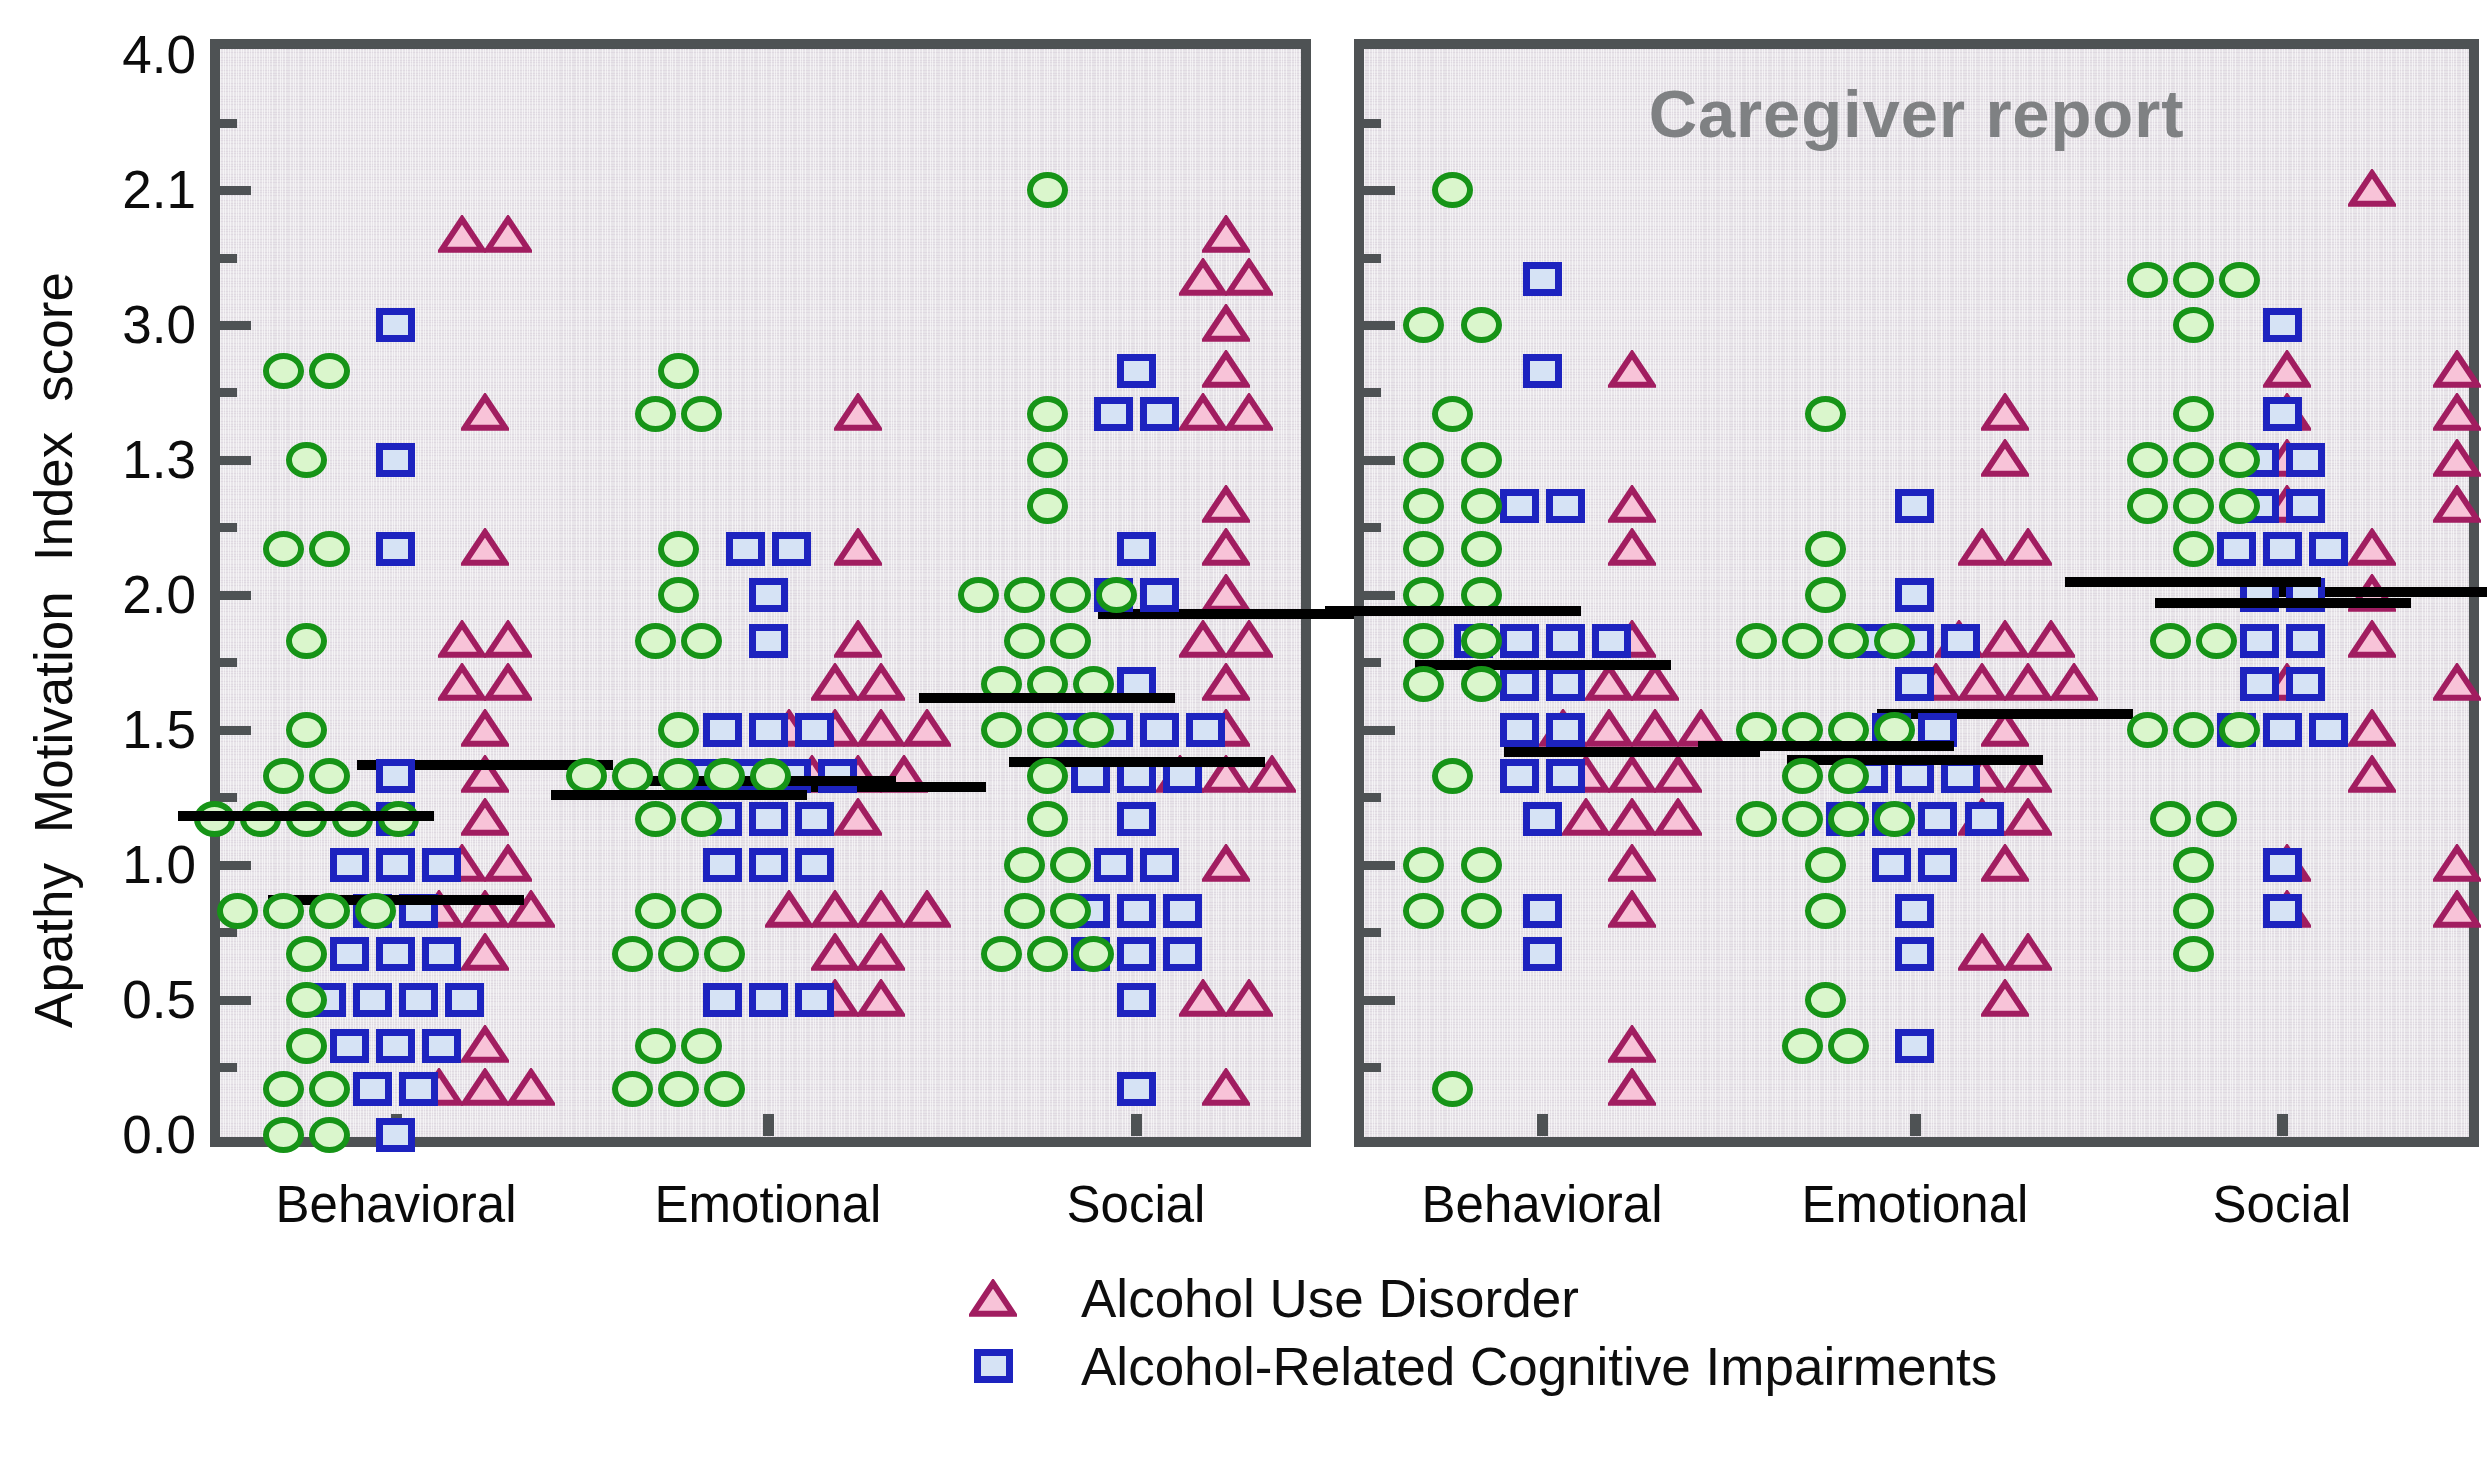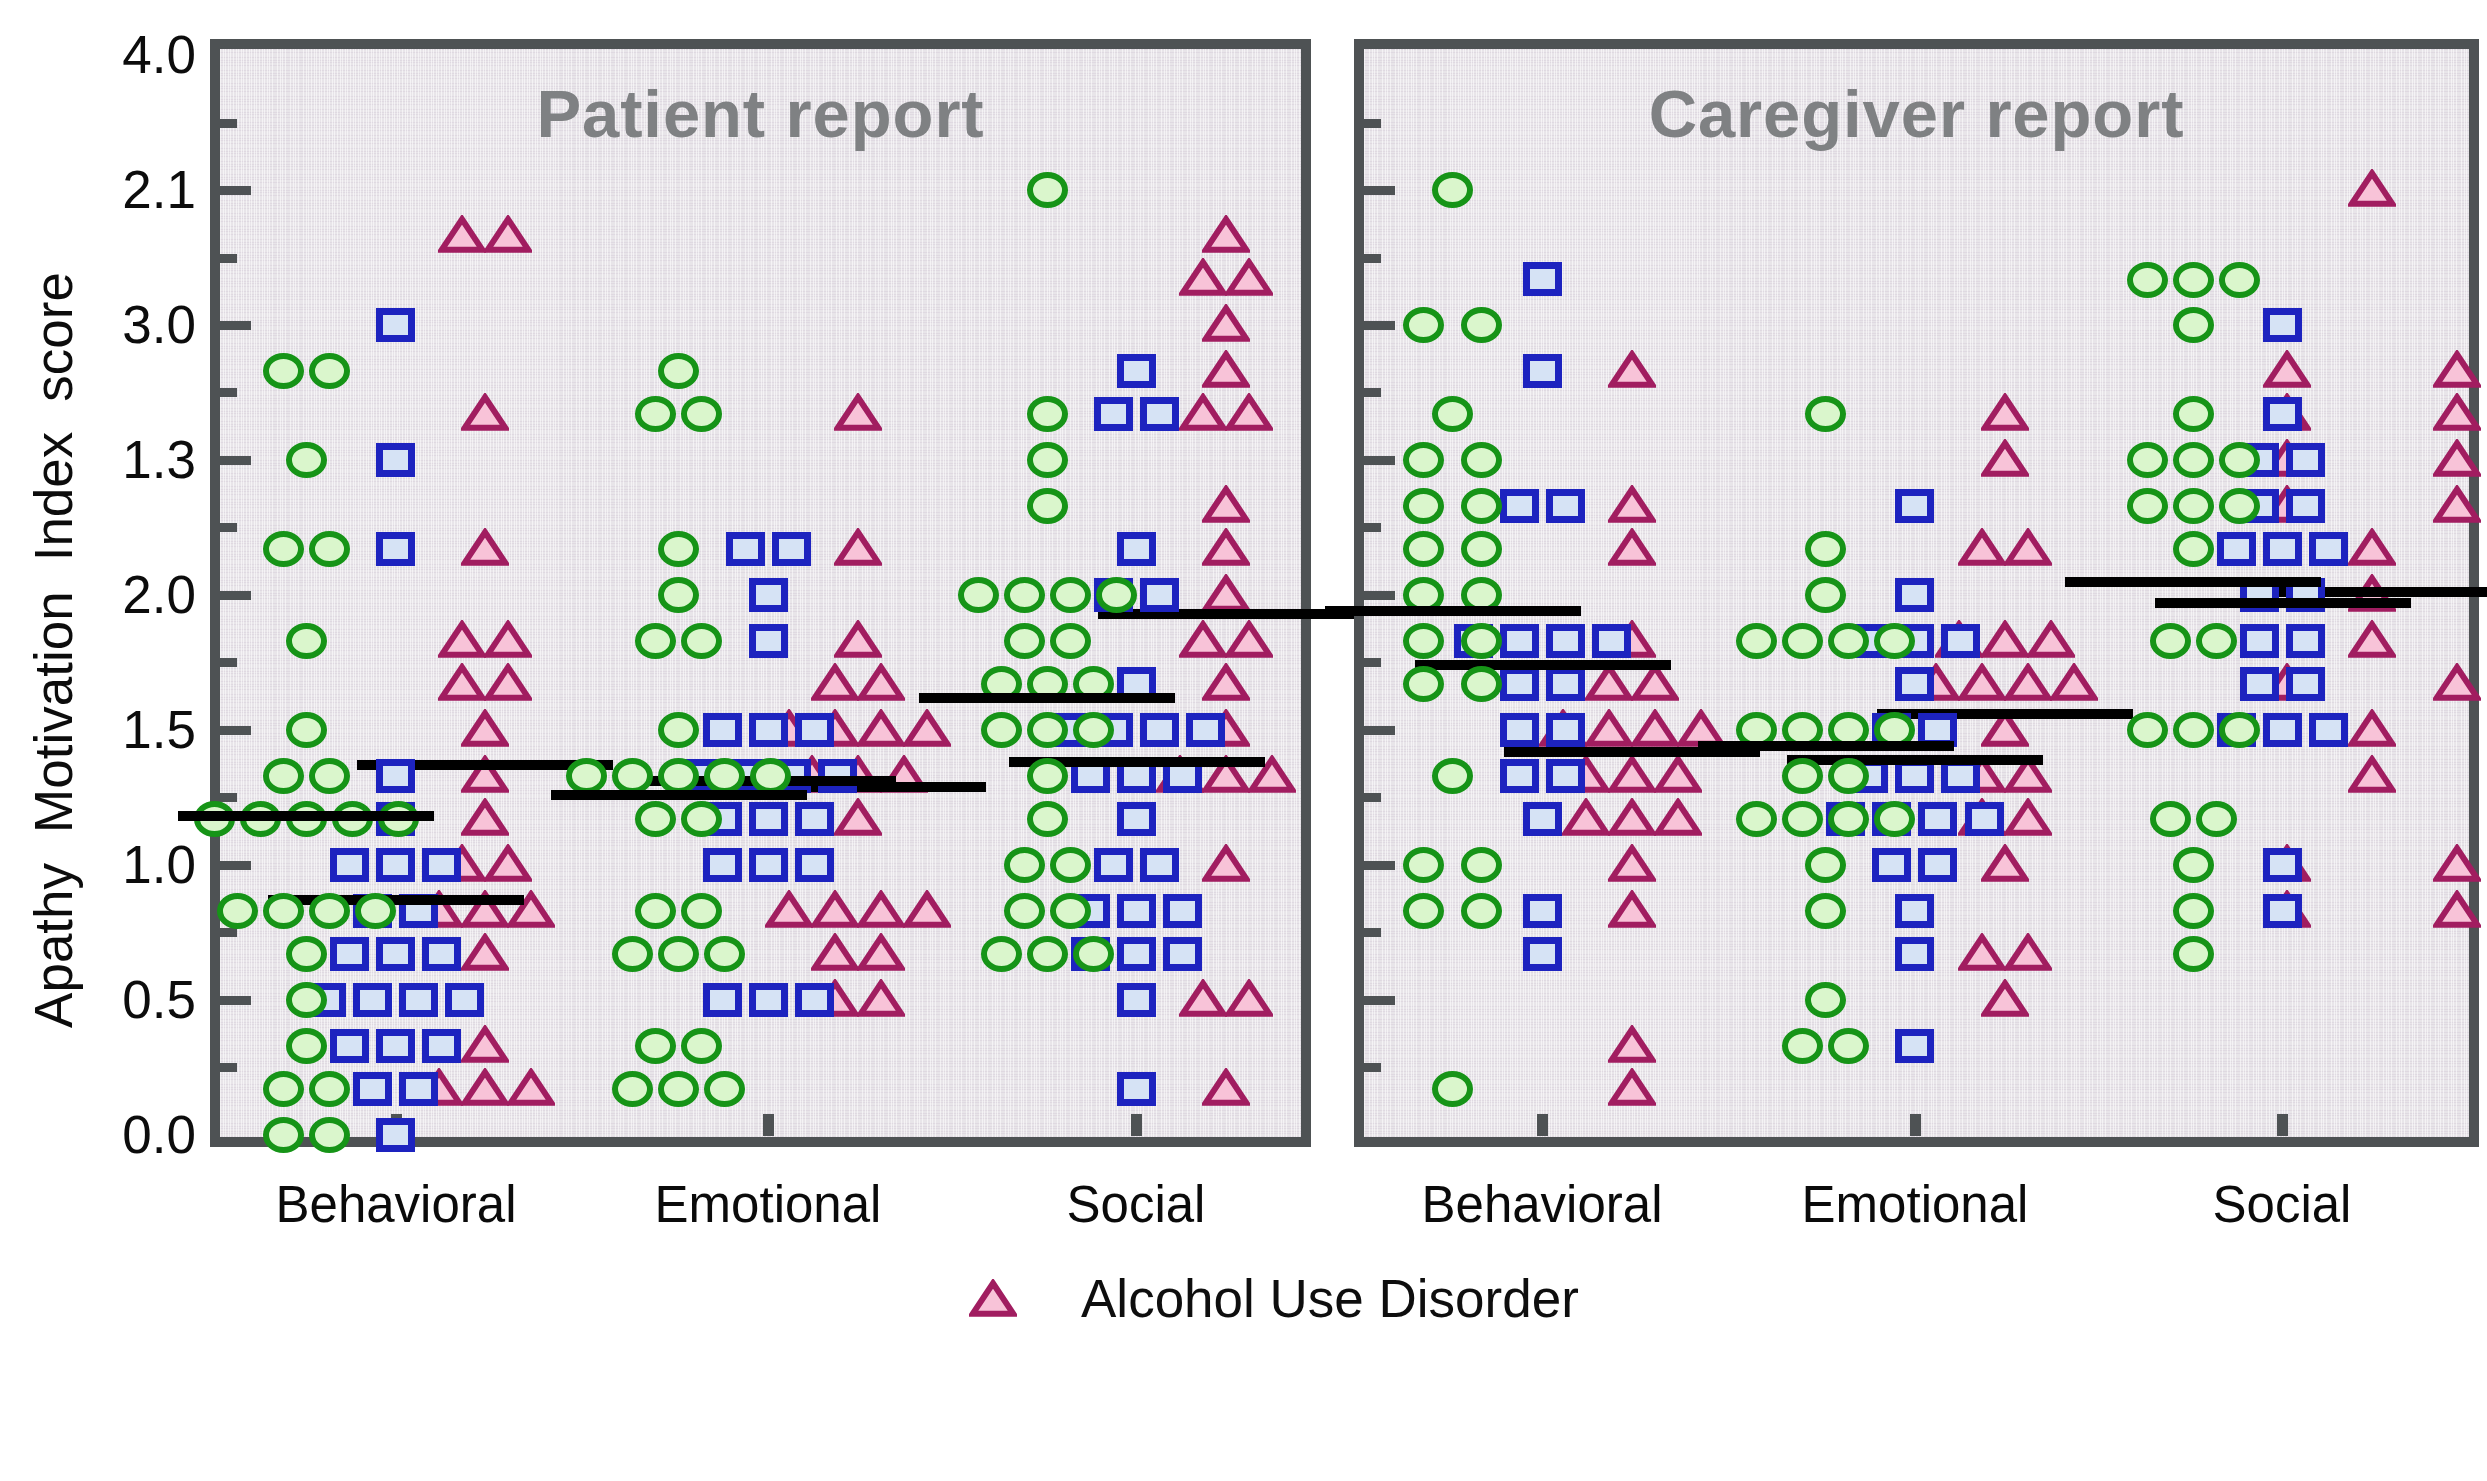--- a/index.html
+++ b/index.html
@@ -36,21 +36,20 @@
   .legend-marker .pt-circle,.legend-marker .pt-square,.legend-marker .pt-triangle{position:static;}
   .legend-label{font-size:53px;color:#0e0e0e;margin-left:24px;white-space:nowrap;}
 </style>
 </head>
 <body>
 
 <div id="stage">
   <div class="yaxis-title">Apathy Motivation Index score</div>
   <div class="panel" id="panel0"></div>
   <div class="panel" id="panel1"></div>
-  <div class="panel-title" id="ptitle0">Patient report</div>
   <div class="panel-title" id="ptitle1">Caregiver report</div>
   <div id="plot-layer">
       <div class="ytick" style="left: 220px; top: 1063px; width: 17px; height: 8.5px; position: absolute;"></div>
       <div class="ytick" style="left: 220px; top: 996px; width: 31px; height: 8.5px; position: absolute;"></div>
       <div class="ytick" style="left: 220px; top: 928px; width: 17px; height: 8.5px; position: absolute;"></div>
       <div class="ytick" style="left: 220px; top: 861px; width: 31px; height: 8.5px; position: absolute;"></div>
       <div class="ytick" style="left: 220px; top: 793px; width: 17px; height: 8.5px; position: absolute;"></div>
       <div class="ytick" style="left: 220px; top: 726px; width: 31px; height: 8.5px; position: absolute;"></div>
       <div class="ytick" style="left: 220px; top: 658px; width: 17px; height: 8.5px; position: absolute;"></div>
       <div class="ytick" style="left: 220px; top: 591px; width: 31px; height: 8.5px; position: absolute;"></div>
@@ -753,15 +752,21 @@
     </div>
   <div class="legend">
     <div class="legend-row">
       <span class="legend-marker">
           <div class="pt-triangle"><svg width="48" height="39" viewBox="0 0 56 46">
               <polygon points="28,5 52,41 4,41" fill="#f8c3d8" stroke="#a11d60" stroke-width="7"></polygon>
             </svg></div>
         </span>
       <span class="legend-label">Alcohol Use Disorder</span>
     </div>
+    <div class="legend-row">
+      <span class="legend-marker">
+          <div class="pt-square"></div>
+        </span>
+      <span class="legend-label">Alcohol-Related Cognitive Impairments</span>
+    </div>
   </div>
 </div>
 
 
 </body></html>

